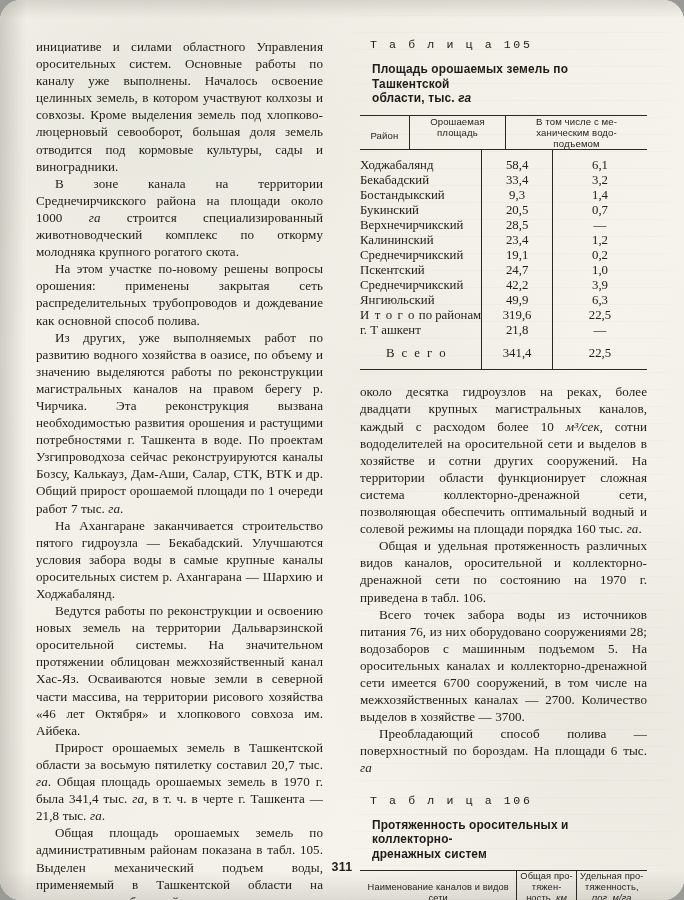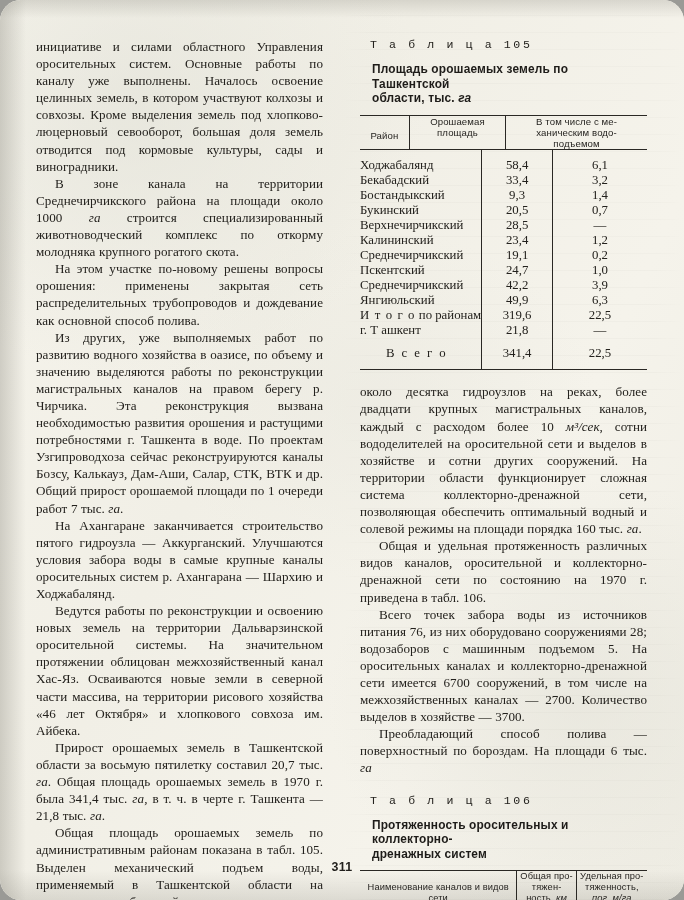--- a/index.html
+++ b/index.html
@@ -198,21 +198,21 @@
   <div class="shadow-top"></div>
   <div class="shadow-bottom"></div>
 
   <div class="content">
 
     <div class="col col-left">
       <p class="body cont">инициативе и силами областного Управления оросительных систем. Основные работы по каналу уже выполнены. Началось освоение целинных земель, в котором участвуют колхозы и совхозы. Кроме выделения земель под хлопково-люцерновый севооборот, большая доля земель отводится под кормовые культуры, сады и виноградники.</p>
       <p class="body">В зоне канала на территории Среднечирчикского района на площади около 1000 <em class="it">га</em> строится специализированный животноводческий комплекс по откорму молодняка крупного рогатого скота.</p>
       <p class="body">На этом участке по-новому решены вопросы орошения: применены закрытая сеть распределительных трубопроводов и дождевание как основной способ полива.</p>
       <p class="body">Из других, уже выполняемых работ по развитию водного хозяйства в оазисе, по объему и значению выделяются работы по реконструкции магистральных каналов на правом берегу р. Чирчика. Эта реконструкция вызвана необходимостью развития орошения и растущими потребностями г. Ташкента в воде. По проектам Узгипроводхоза сейчас реконструируются каналы Бозсу, Калькауз, Дам-Аши, Салар, СТК, ВТК и др. Общий прирост орошаемой площади по 1 очереди работ 7 тыс. <em class="it">га</em>.</p>
-      <p class="body">На Ахангаране заканчивается строительство пятого гидроузла — Аккурганский. Улучшаются условия забора воды в самые крупные каналы оросительных систем р. Ахангарана — Шархию и Ходжабалянд.</p>
+      <p class="body">На Ахангаране заканчивается строительство пятого гидроузла — Бекабадский. Улучшаются условия забора воды в самые крупные каналы оросительных систем р. Ахангарана — Шархию и Ходжабалянд.</p>
       <p class="body">Ведутся работы по реконструкции и освоению новых земель на территории Дальварзинской оросительной системы. На значительном протяжении облицован межхозяйственный канал Хас-Яз. Осваиваются новые земли в северной части массива, на территории рисового хозяйства «46 лет Октября» и хлопкового совхоза им. Айбека.</p>
       <p class="body">Прирост орошаемых земель в Ташкентской области за восьмую пятилетку составил 20,7 тыс. <em class="it">га</em>. Общая площадь орошаемых земель в 1970 г. была 341,4 тыс. <em class="it">га</em>, в т. ч. в черте г. Ташкента — 21,8 тыс. <em class="it">га</em>.</p>
       <p class="body">Общая площадь орошаемых земель по административным районам показана в табл. 105. Выделен механический подъем воды, применяемый в Ташкентской области на относительно небольшой площади.</p>
 
     </div>
 
     <div class="col col-right">
 
       <div class="tbl-block">
         <div class="tbl-num">Т а б л и ц а  105</div>

